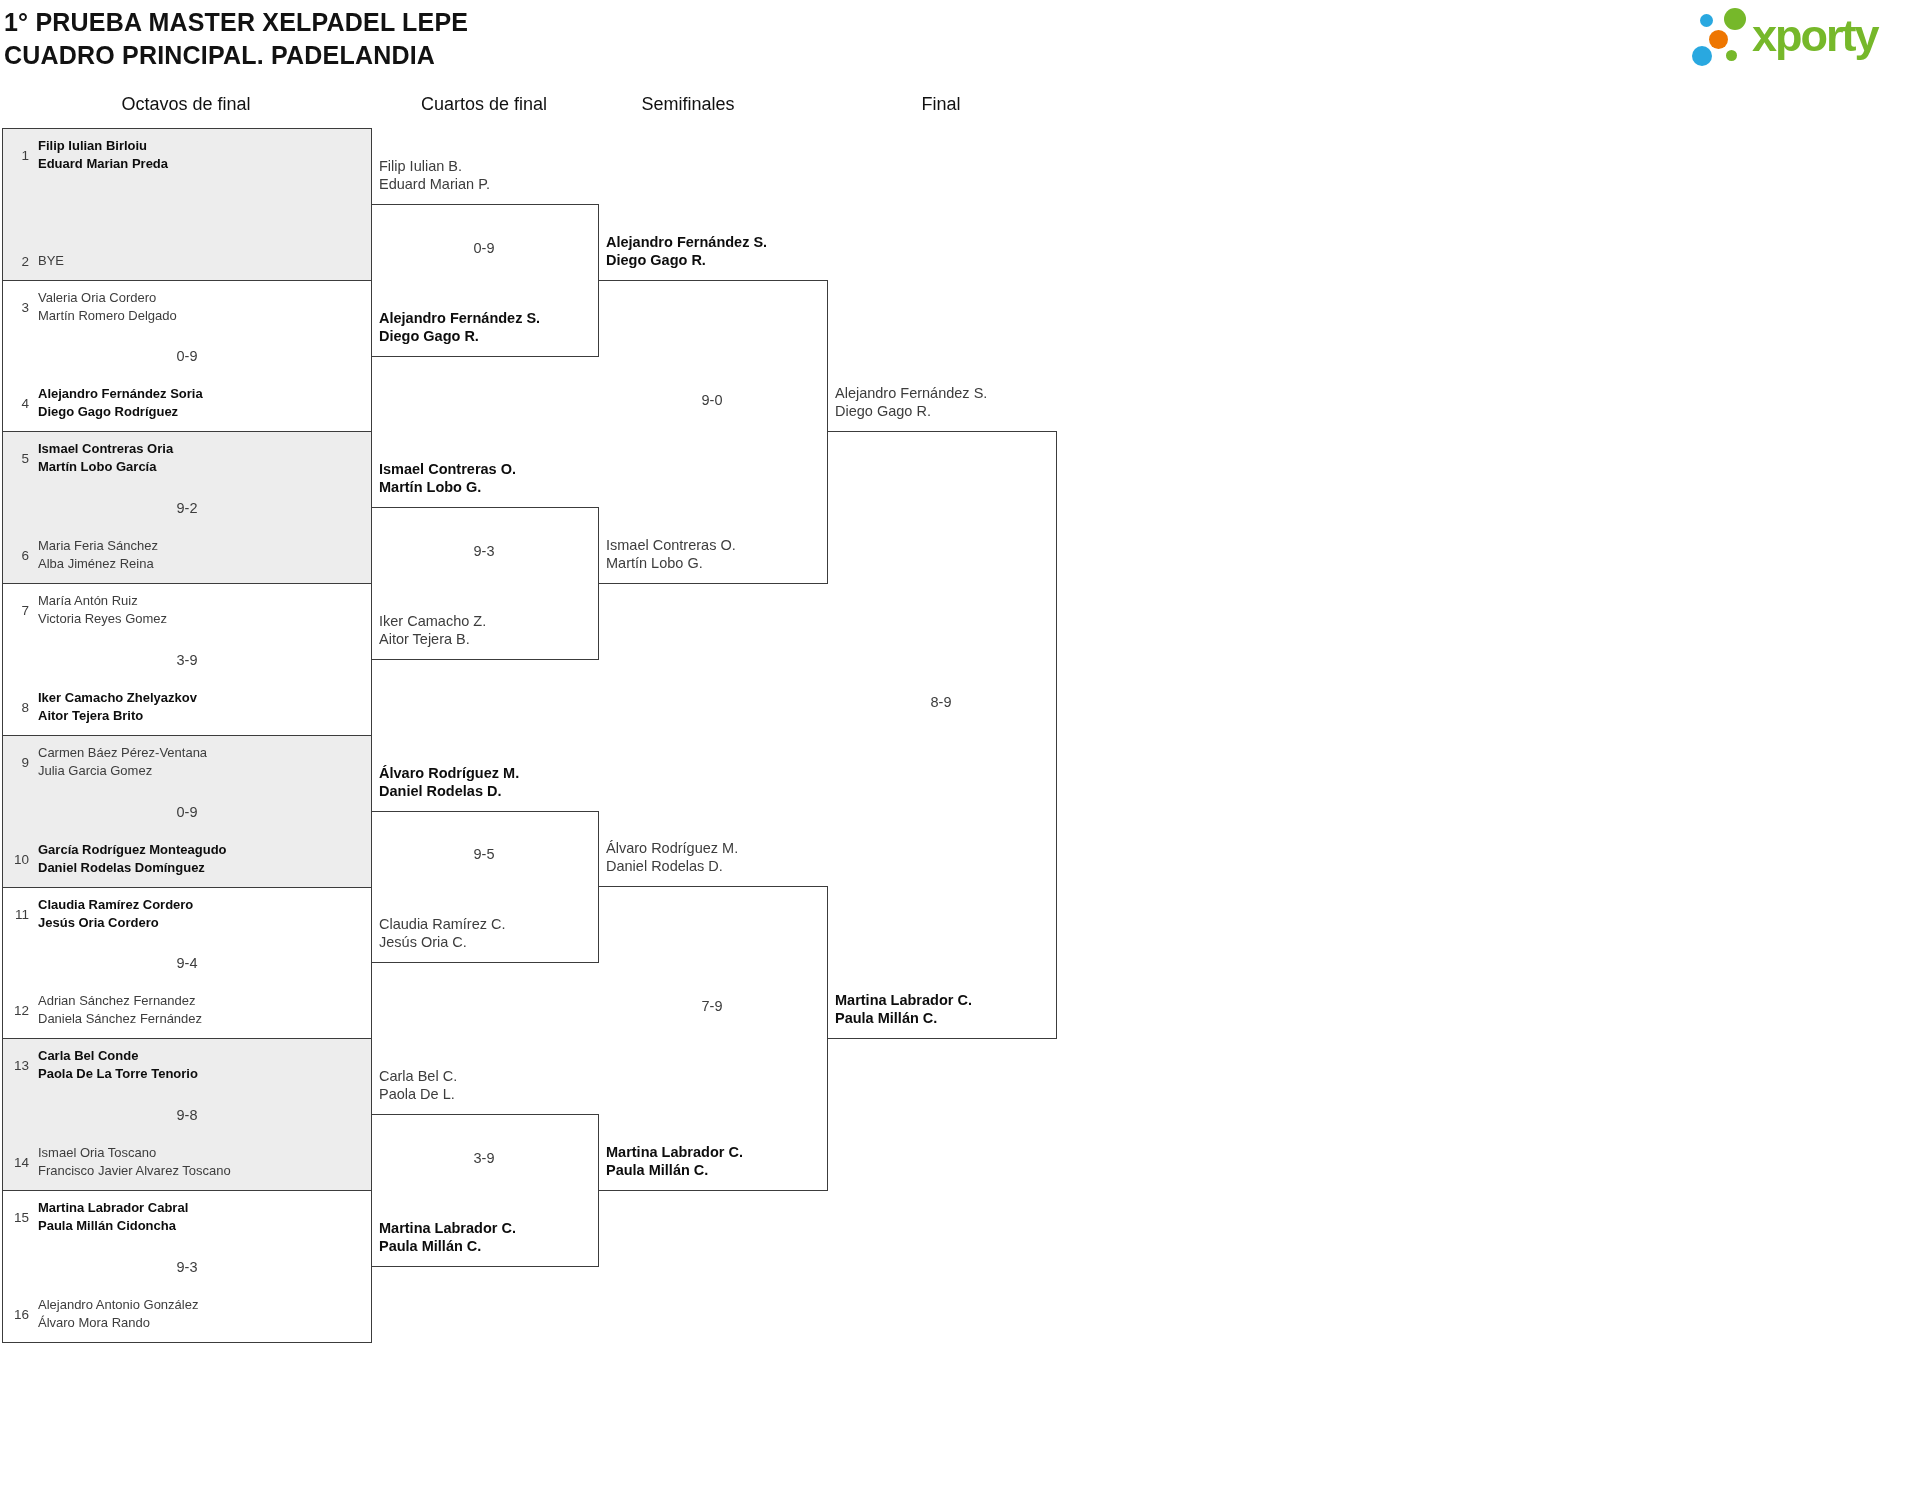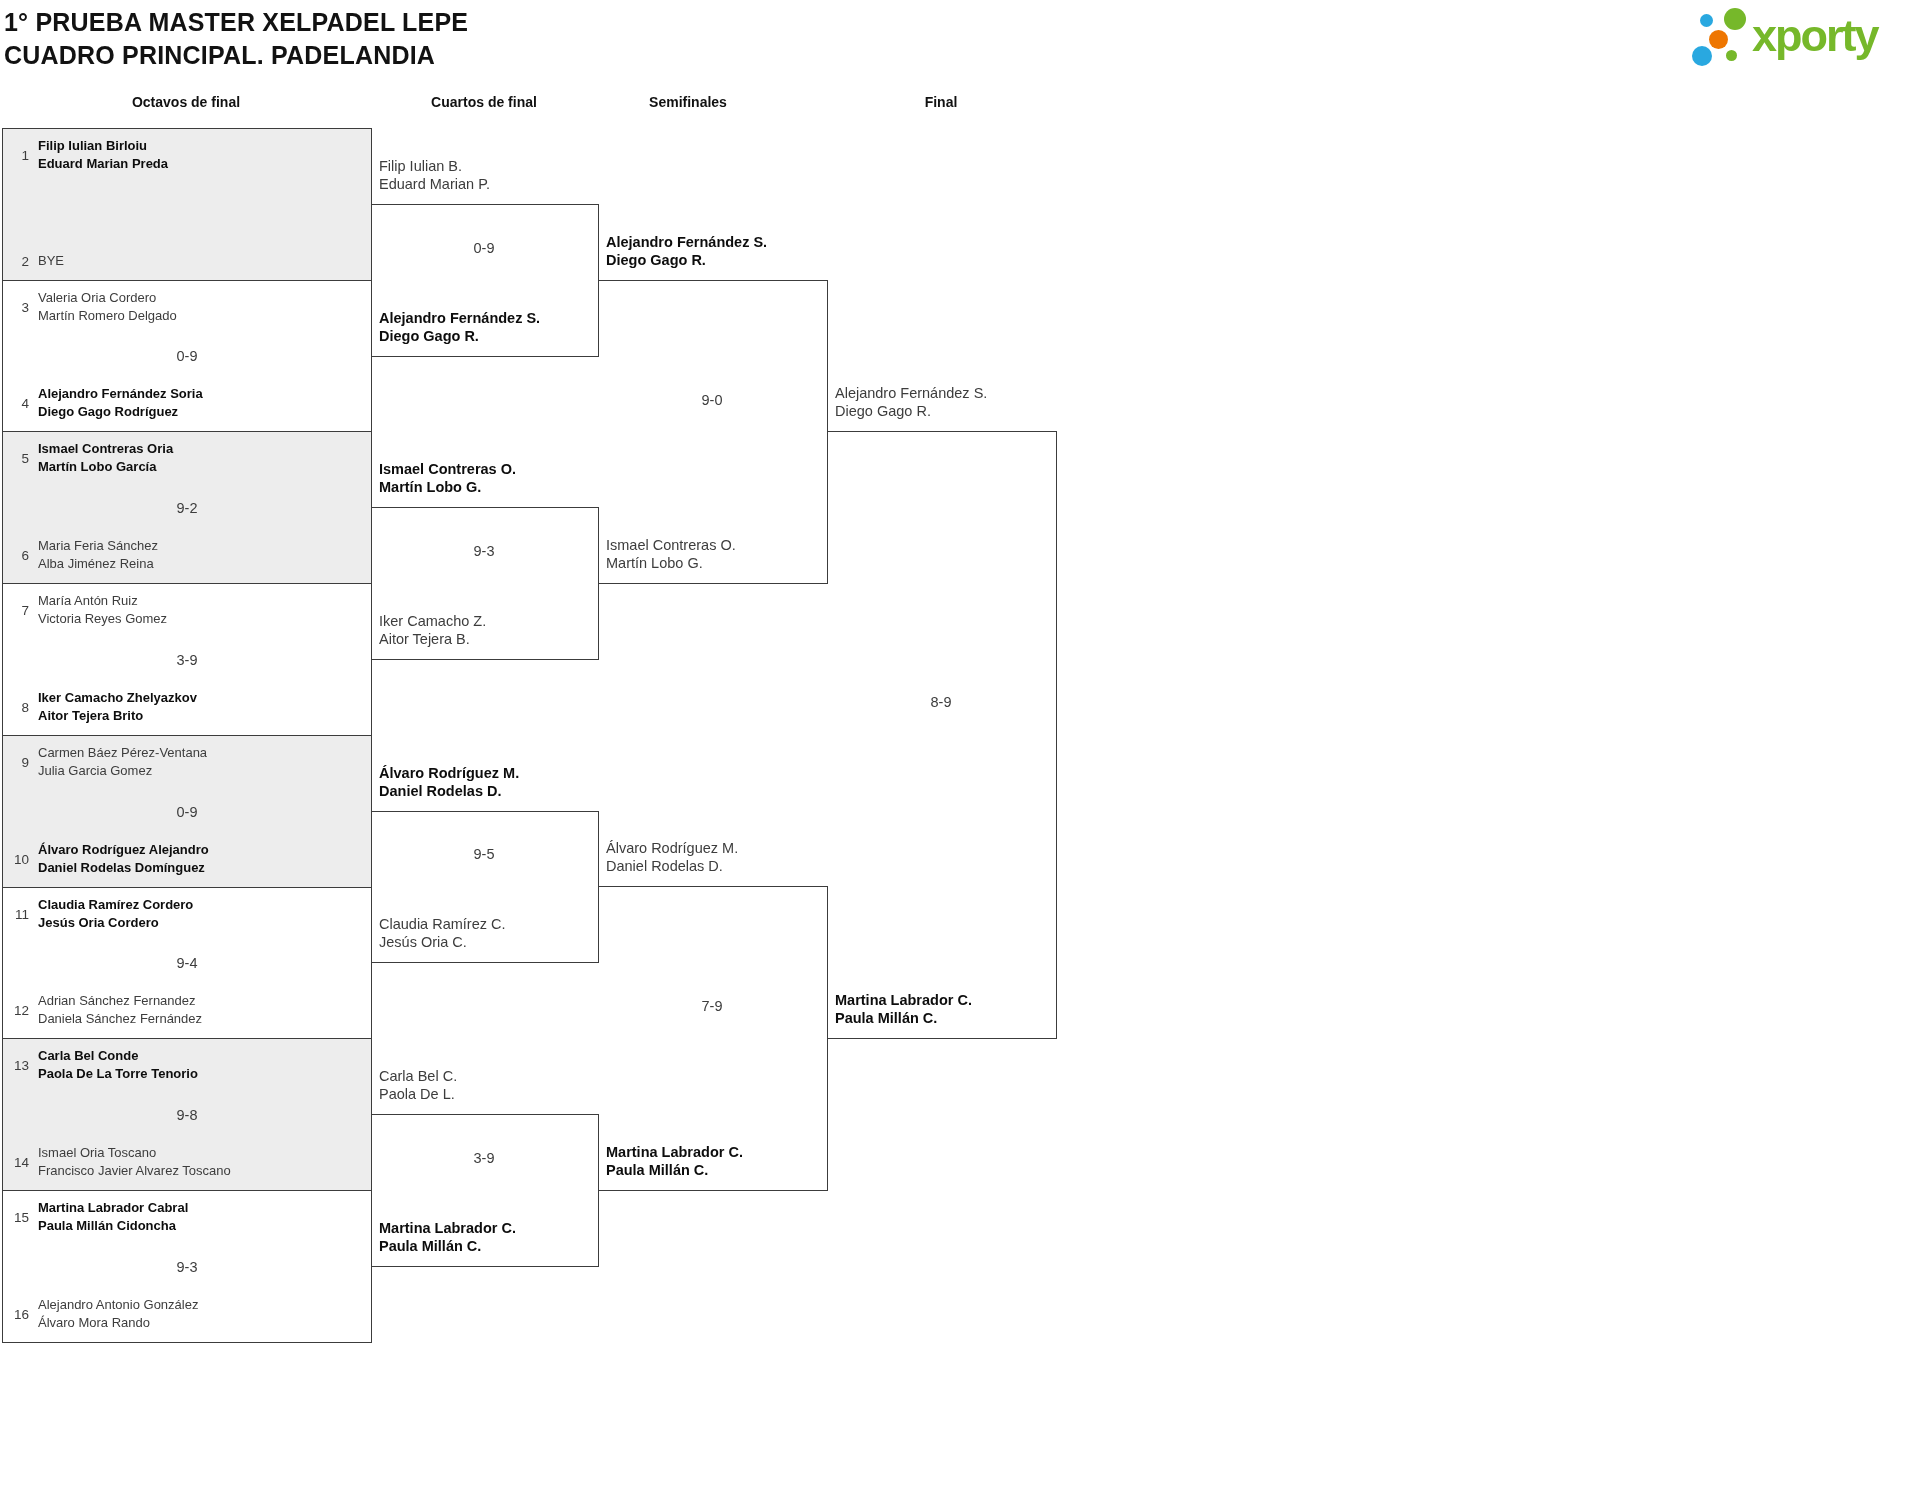--- a/index.html
+++ b/index.html
@@ -12,22 +12,22 @@
   .logo{position:absolute;left:1690px;top:0;width:230px;height:80px;cursor:pointer;}
   .dot{position:absolute;border-radius:50%;}
   .dot.blue-s{left:10px;top:14px;width:13px;height:13px;}
   .dot.green-b{left:34px;top:8px;width:22px;height:22px;}
   .dot.orange{left:19px;top:30px;width:19px;height:19px;}
   .dot.blue-b{left:2px;top:46px;width:20px;height:20px;}
   .dot.green-s{left:36px;top:50px;width:11px;height:11px;}
   .wordmark{position:absolute;left:62px;top:12px;font-size:45px;font-weight:700;
             letter-spacing:-2px;line-height:48px;}
   
-  .colhead{position:absolute;top:94px;transform:translateX(-50%);font-size:14px;
-           font-weight:700;color:#111;white-space:nowrap;}
+  .colhead{position:absolute;top:94px;transform:translateX(-50%);font-size:18px;
+           font-weight:400;color:#111;white-space:nowrap;}
   
   .obox{position:absolute;left:2px;width:370px;box-sizing:border-box;
         border:1px solid #3c3c3c;background:#fff;}
   .obox.grey{background:#ededed;}
   .trow{position:absolute;left:4px;right:8px;display:flex;align-items:center;}
   .trow.t1{top:8px;}
   .trow.t2{bottom:10px;}
   .seed{width:22px;text-align:right;font-size:13.5px;color:#3d3d3d;
         margin-right:9px;flex:none;}
   .names{font-size:13px;line-height:18px;color:#3d3d3d;}
@@ -144,21 +144,21 @@
         <span class="seed">9</span>
       <div class="names">
           <div>Carmen Báez Pérez-Ventana</div>
           <div>Julia Garcia Gomez</div>
         </div>
       </div>
     <div class="oscore">0-9</div>
     <div class="trow t2">
         <span class="seed">10</span>
       <div class="names bold">
-          <div>Álvaro Rodríguez Alejandro</div>
+          <div>García Rodríguez Monteagudo</div>
           <div>Daniel Rodelas Domínguez</div>
         </div>
       </div>
   </div>
 
   <div class="obox" style="top:887px;height:152px">
     <div class="trow t1">
         <span class="seed">11</span>
       <div class="names bold">
           <div>Claudia Ramírez Cordero</div>

